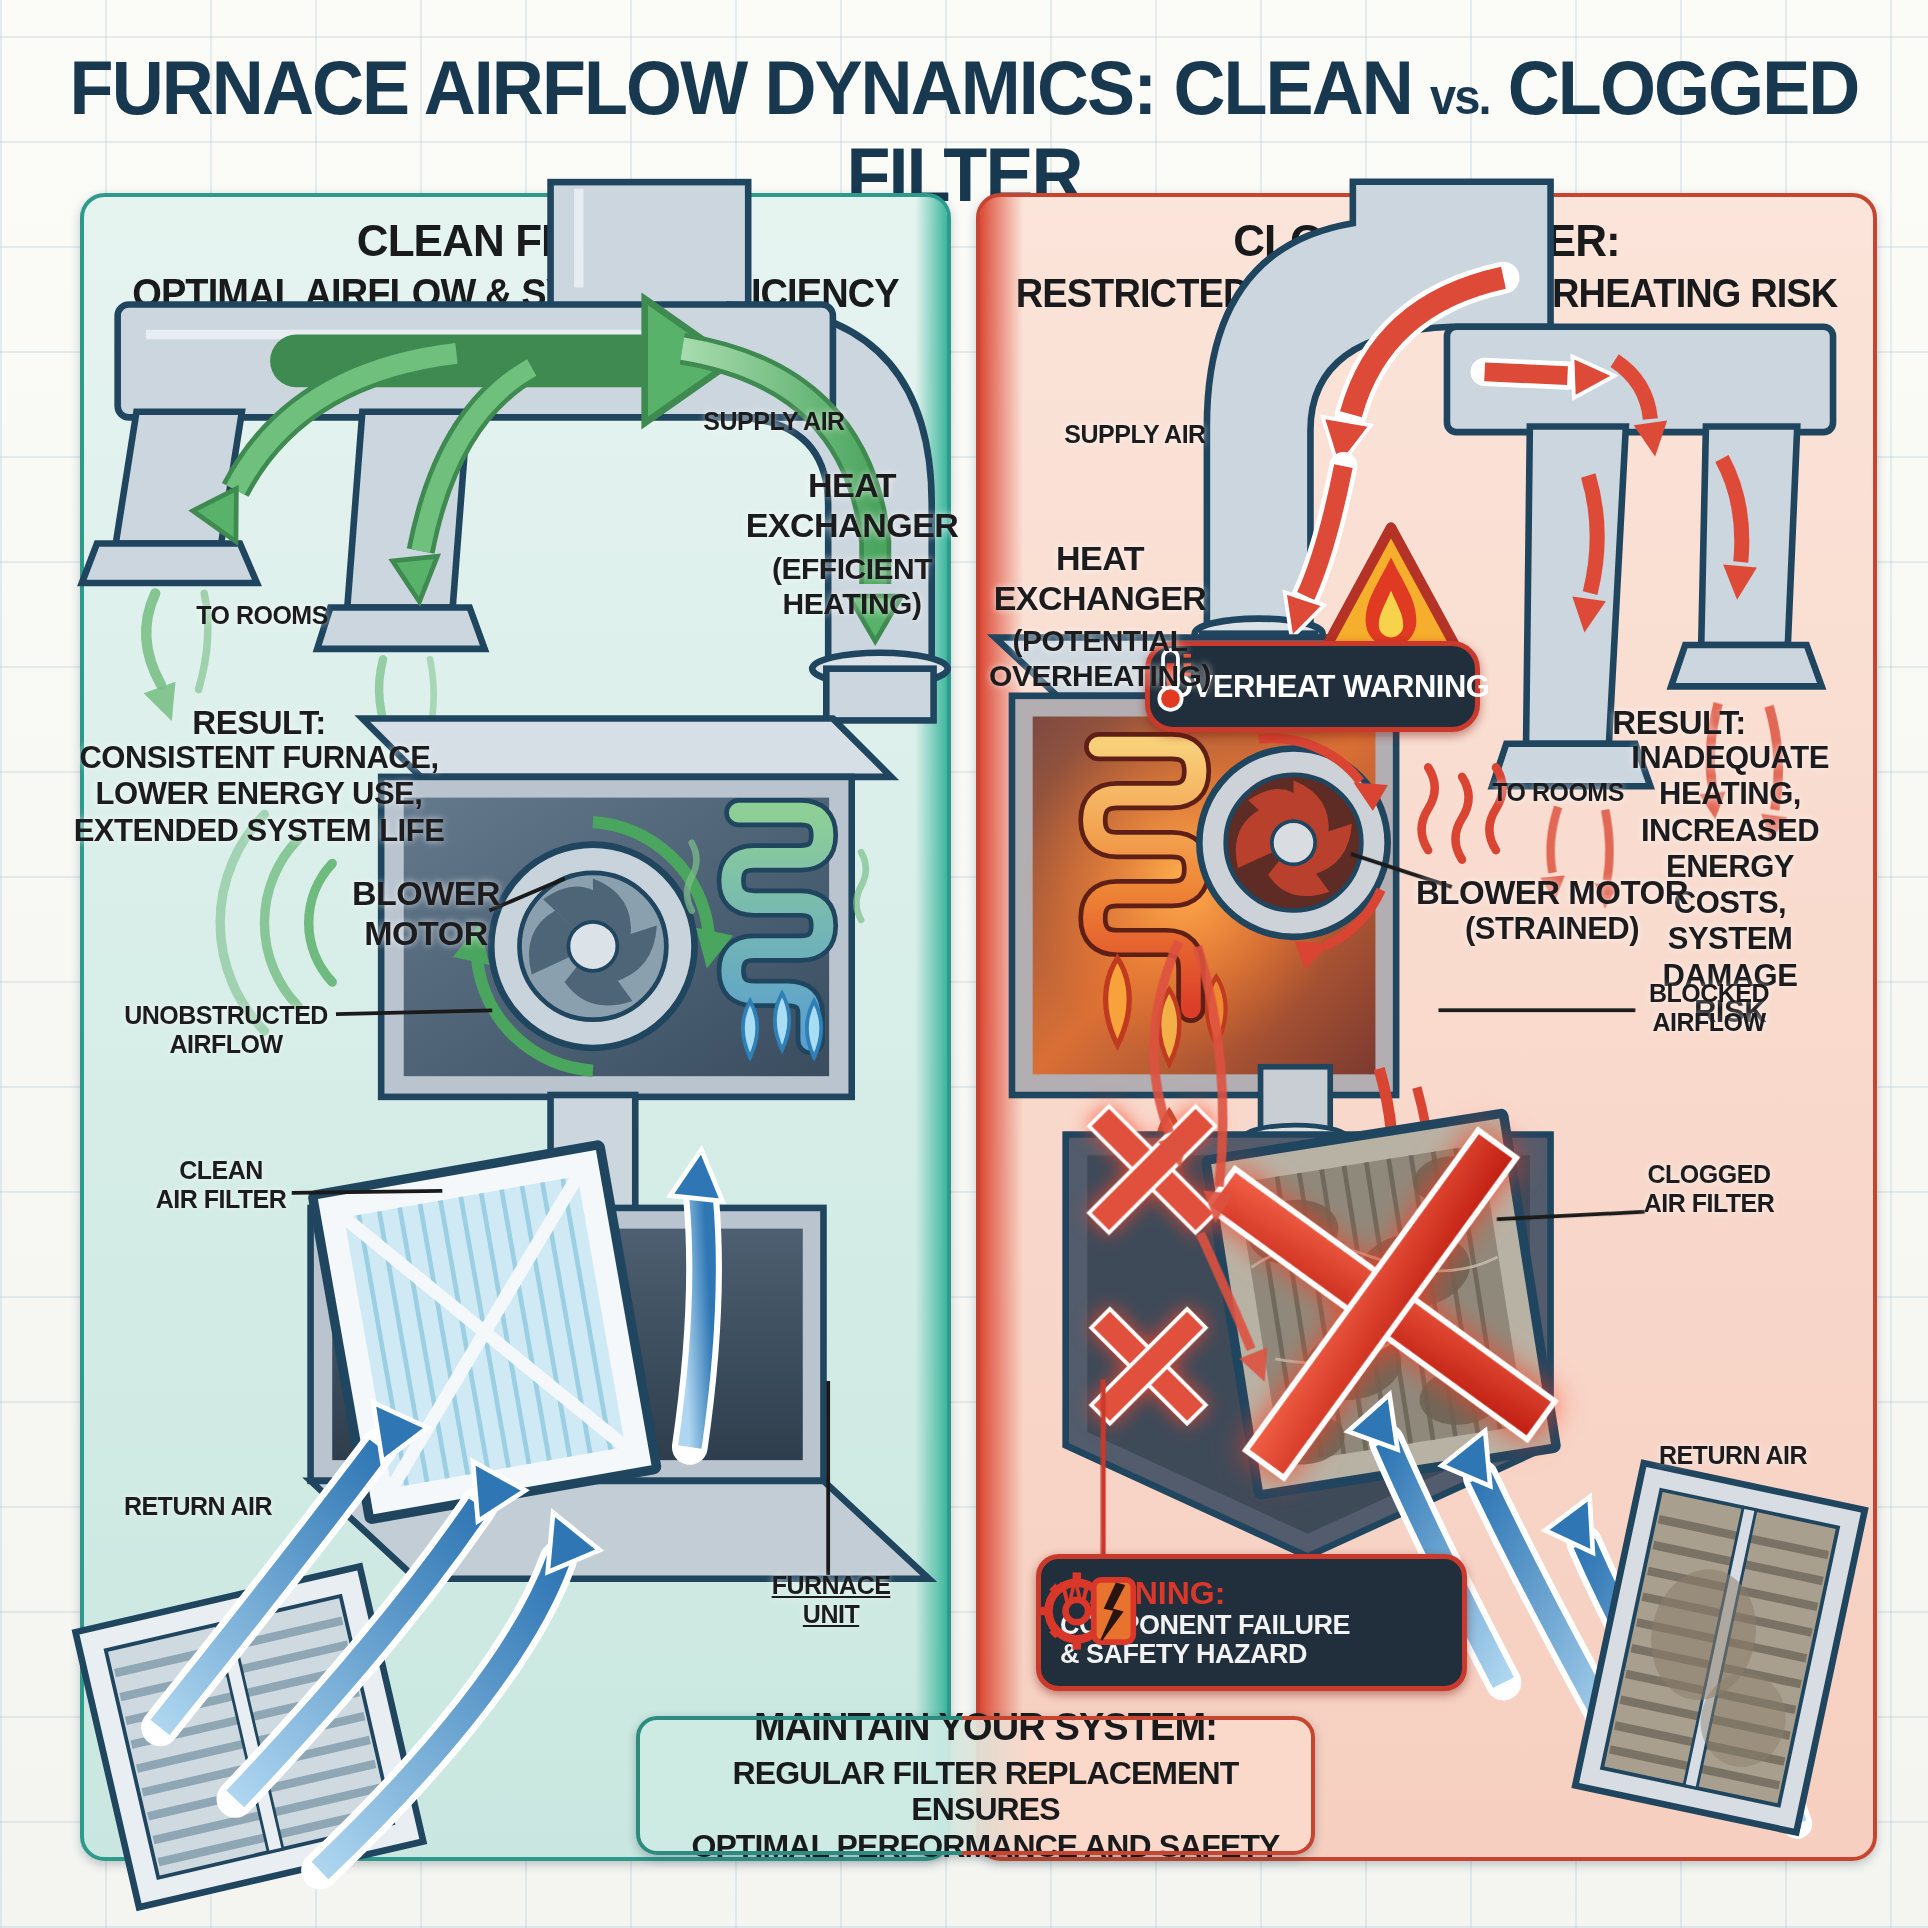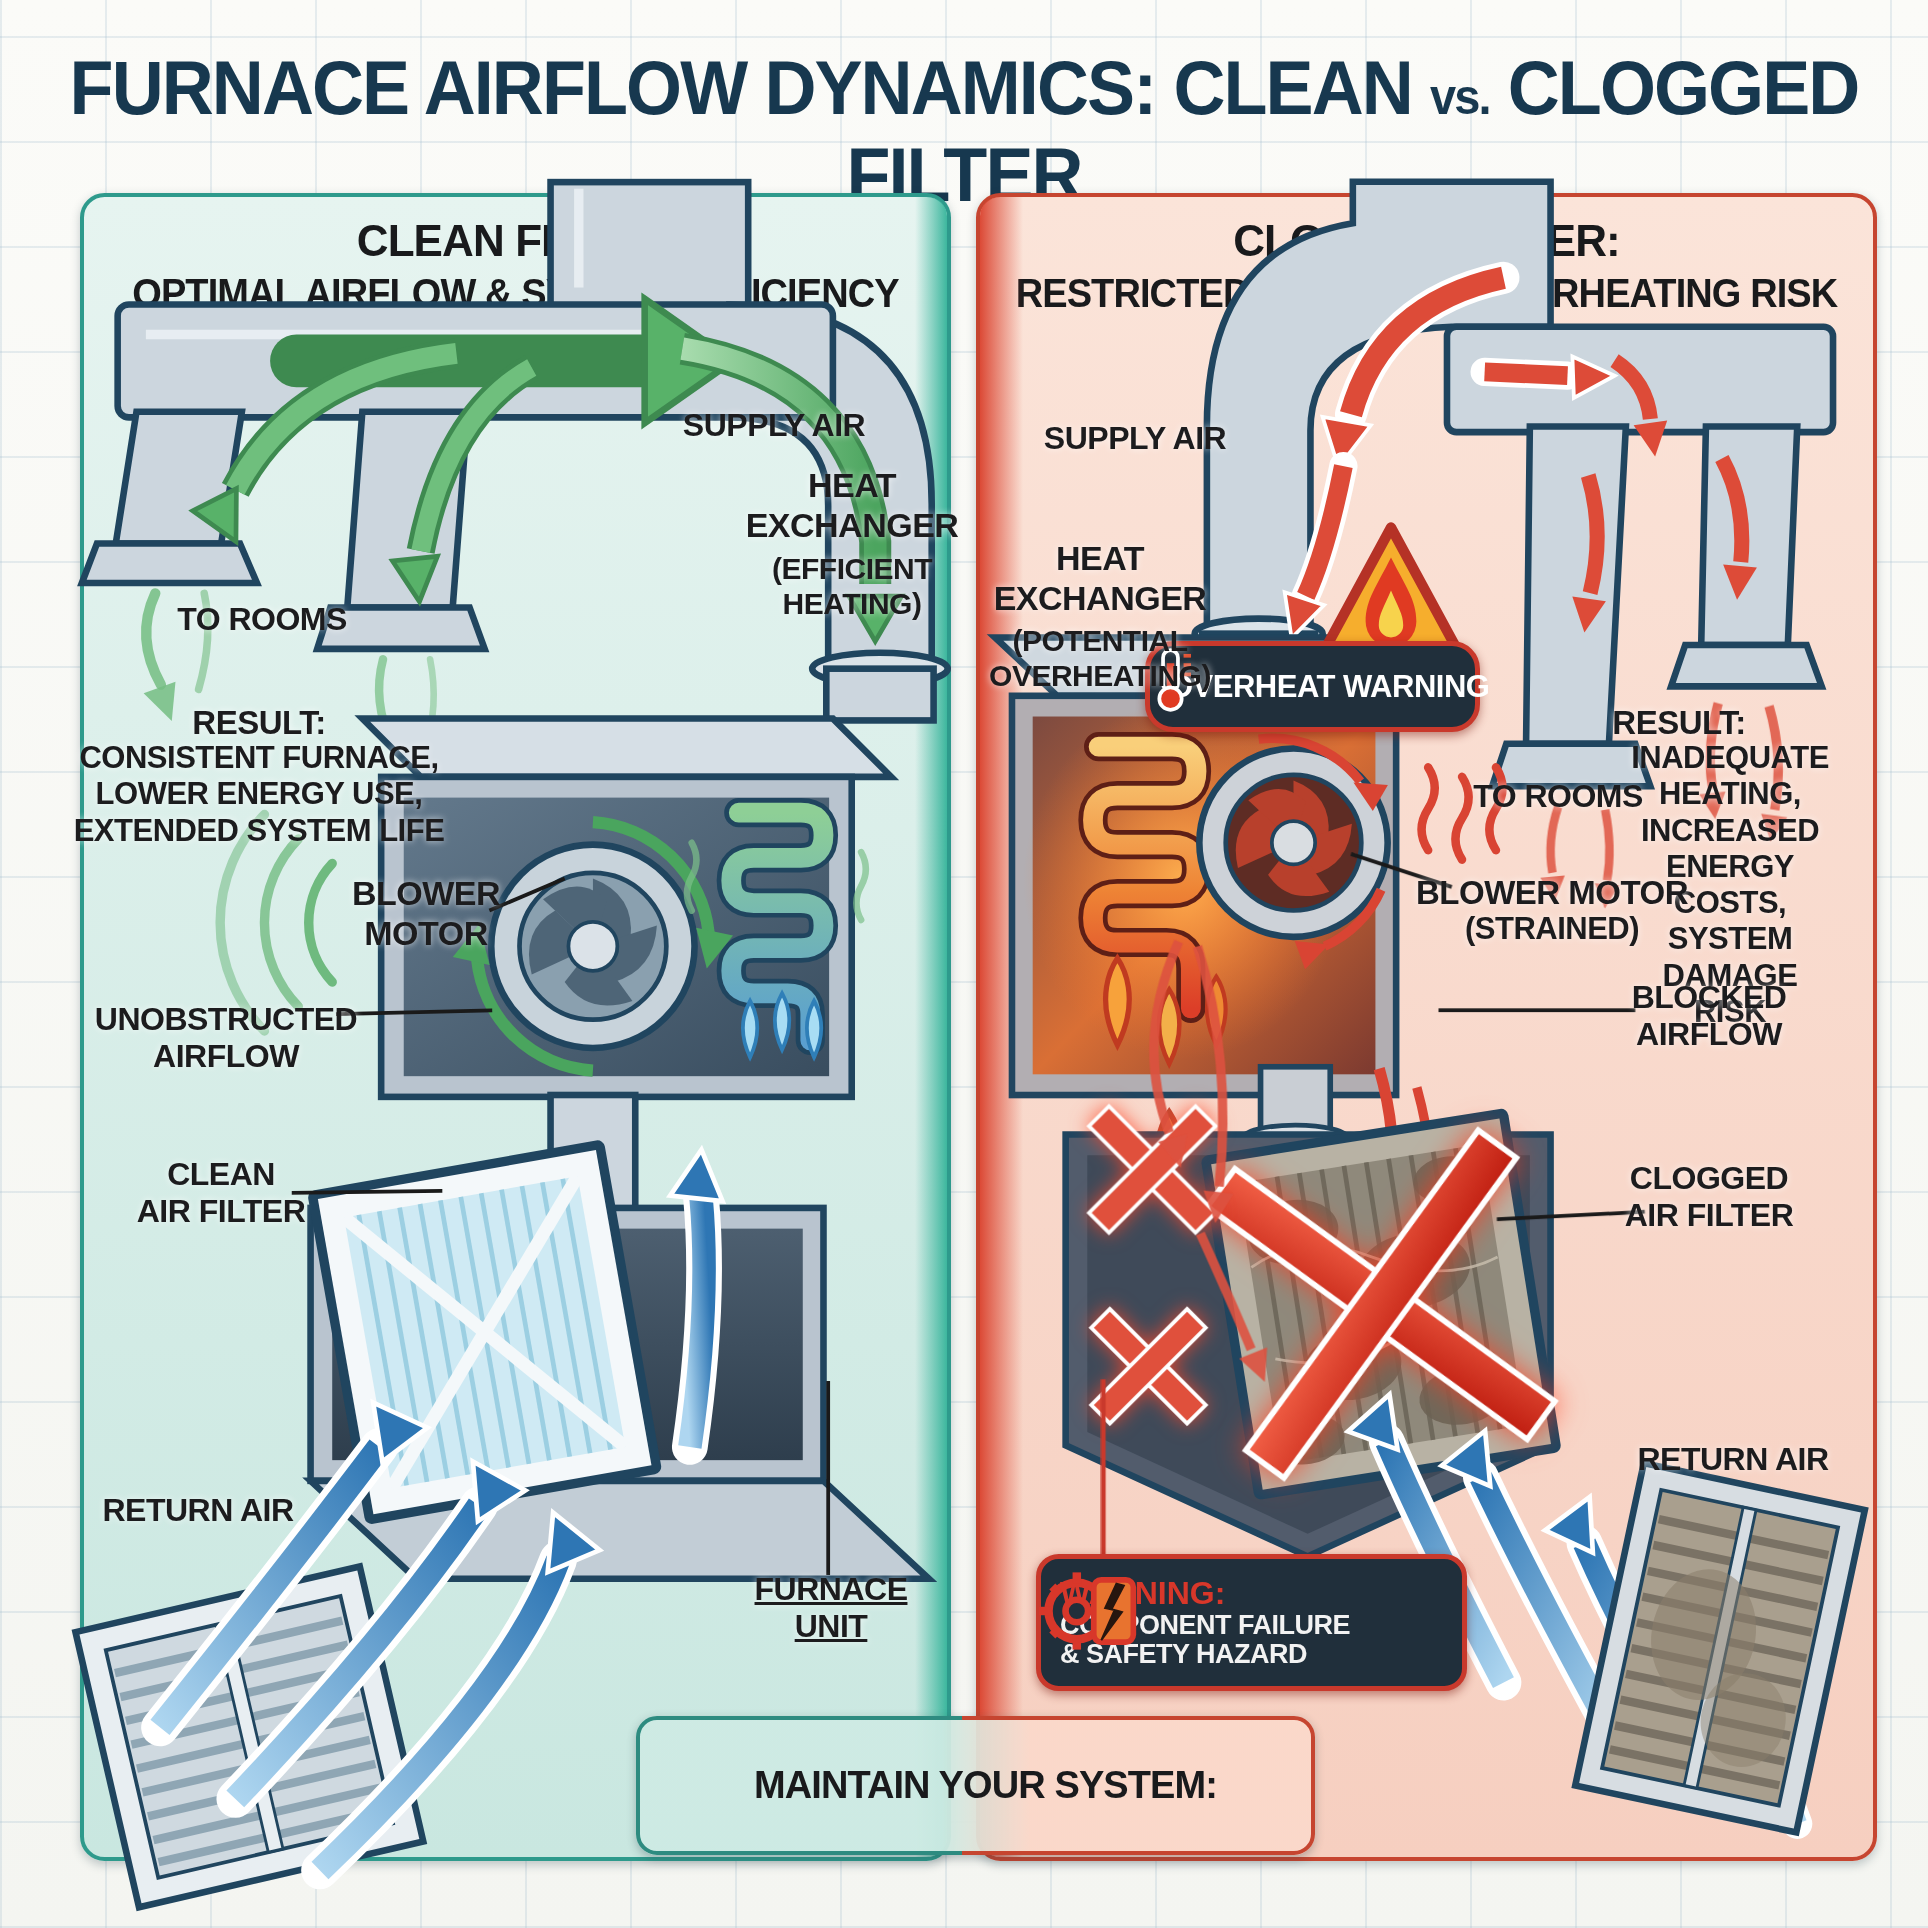--- a/index.html
+++ b/index.html
@@ -31,21 +31,21 @@
     background:linear-gradient(#fbe4d9,#f6cfc0);
     border:4.7px solid #c64530;
   }
   #clogged-panel::after{content:"";position:absolute;left:0;top:0;bottom:0;width:43px;
     background:linear-gradient(90deg,#dc4a36,rgba(220,74,54,0));border-radius:19px 0 0 19px;}
   .panel-head{width:100%;text-align:center;color:#191a1c;}
   .panel-head .h1{font-size:44px;font-weight:800;letter-spacing:-0.9px;}
   .panel-head .h2{font-size:38px;font-weight:600;letter-spacing:-0.9px;margin-top:5.6px;transform:scaleY(1.05);}
   .lbl{
     position:absolute;transform:translateX(-50%);text-align:center;color:#1c1c1e;
-    font-weight:800;font-size:32px;line-height:1.17;letter-spacing:-0.5px;
+    font-weight:800;font-size:25px;line-height:1.17;letter-spacing:-0.5px;
     white-space:pre-line;text-shadow:0 0 7.5px rgba(255,255,255,.75);
   }
   .lbl.result{font-weight:700;font-size:31px;}
   svg{position:absolute;left:0;top:0;overflow:visible;}
   .badge{
     position:absolute;display:flex;align-items:center;gap:13px;
     background:#202f3b;border:5.6px solid #c9392c;border-radius:28px;
     box-shadow:0 3.8px 9.4px rgba(120,20,10,.45);padding:0 19px;box-sizing:border-box;
   }
   #overheat-badge{left:1145px;top:641px;width:335px;height:91px;}
@@ -642,16 +642,18 @@
   <div class="lbl" style="left:1709px;top:979px;">BLOCKED
 AIRFLOW</div>
   <div class="lbl" style="left:1709px;top:1160px;">CLOGGED
 AIR FILTER</div>
   <div class="lbl" style="left:1733px;top:1441px;">RETURN AIR</div>
 
   <div class="abs" id="footer-box">
     <div class="half-border hb-l"></div>
     <div class="half-border hb-r"></div>
     <div class="b1">MAINTAIN YOUR SYSTEM:</div>
+    <div class="b2">REGULAR FILTER REPLACEMENT ENSURES
+OPTIMAL PERFORMANCE AND SAFETY</div>
   </div>
 
 </div>
 
 
 </body></html>

